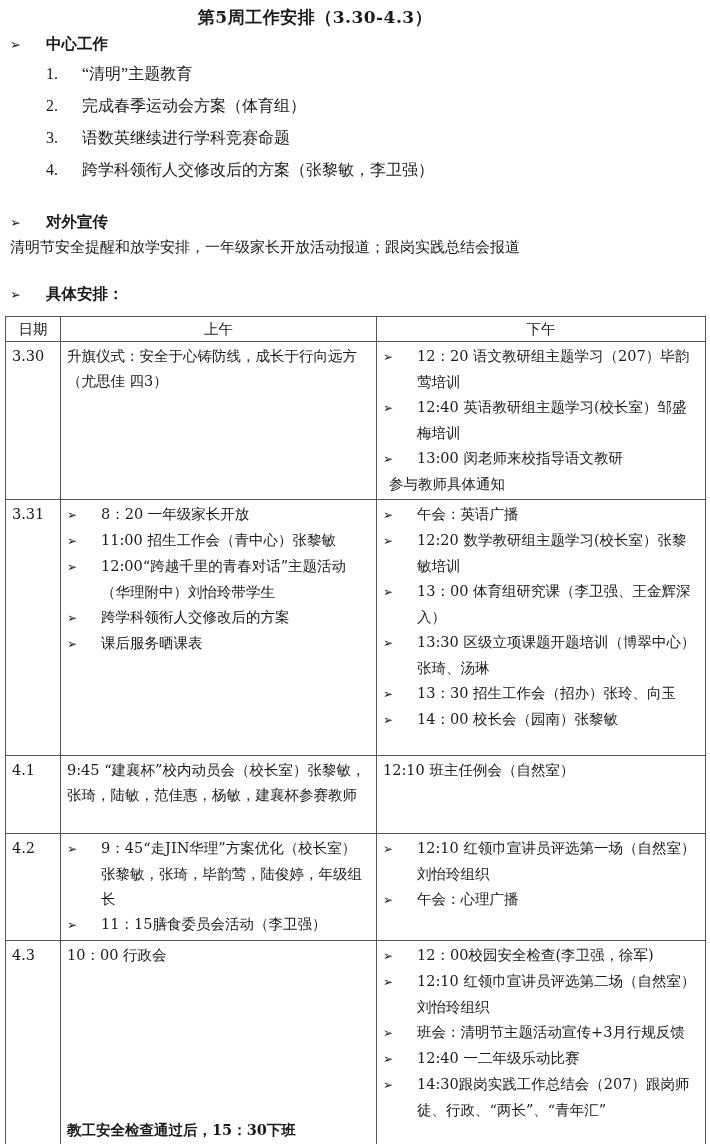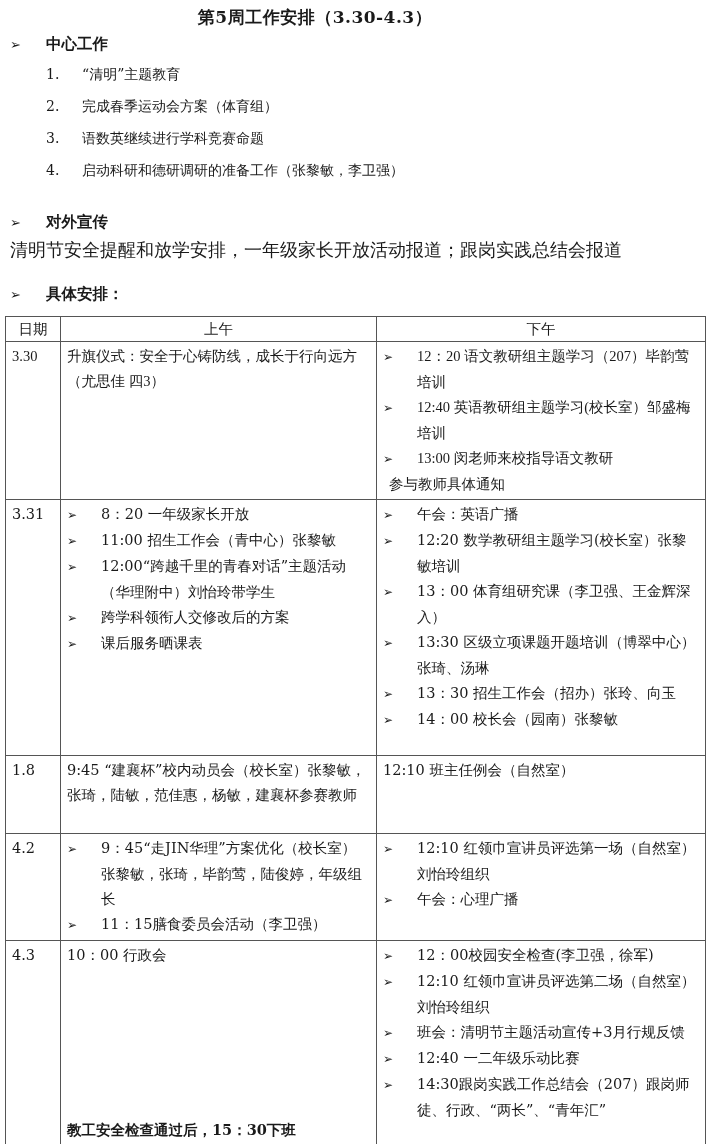--- a/index.html
+++ b/index.html
@@ -3,23 +3,23 @@
 <meta charset="utf-8">
 <style>
   html, body { margin:0; padding:0; background:#ffffff; }
   body { width:710px; height:1144px; position:relative; overflow:hidden;
     font-family: "DejaVu Serif", "Liberation Serif", serif; color:#1a1a1a; font-size:15px; }
   .title { position:absolute; left:0; top:6px; width:630px; text-align:center;
     font-size:17px; font-weight:bold; letter-spacing:0.5px; }
   .sec { position:absolute; left:10px; font-weight:bold; font-size:15.5px; }
   .sec .arr { display:inline-block; width:36px; font-weight:normal; font-size:13px; }
   .num-list { position:absolute; left:46px; top:64px; margin:0; padding:0; list-style:none; }
-  .num-list li { height:32px; line-height:20px; font-size:14px; }
+  .num-list li { height:32px; line-height:20px; font-size:16px;font-family:Liberation Serif, serif; }
   .num-list .n { display:inline-block; width:36px; }
-  .pub { position:absolute; left:10px; top:238px; font-size:18px; }
+  .pub { position:absolute; left:10px; top:238px; font-size:15px; }
   table { position:absolute; left:5px; top:316px; border-collapse:collapse; width:700px;
     table-layout:fixed; }
   td, th { border:1.5px solid #555; vertical-align:top; padding:2px 6px 2px 6px;
     font-size:14.5px; line-height:25px; font-weight:normal; }
   th { text-align:center; padding:1px 6px; line-height:22px; }
   col.c1 { width:55px; } col.c2 { width:316px; } col.c3 { width:329px; }
   .bl { margin:0; padding:0; list-style:none; }
   .bl li { padding-left:34px; text-indent:-34px; }
   .bl li .b { display:inline-block; width:34px; text-indent:0; font-size:12px; }
   .note2 { margin-left:-12px; }
@@ -31,21 +31,21 @@
 
 <div class="title">第5周工作安排（3.30-4.3）</div>
 
 <div class="sec" style="top:34px;">
   <span class="arr">➢</span><span>中心工作</span>
 </div>
 <ol class="num-list">
   <li><span class="n">1.</span><span>“清明”主题教育</span></li>
   <li><span class="n">2.</span><span>完成春季运动会方案（体育组）</span></li>
   <li><span class="n">3.</span><span>语数英继续进行学科竞赛命题</span></li>
-  <li><span class="n">4.</span><span>启动科研和德研调研的准备工作（张黎敏，李卫强）</span></li>
+  <li><span class="n">4.</span><span>跨学科领衔人交修改后的方案（张黎敏，李卫强）</span></li>
 </ol>
 
 <div class="sec" style="top:212px;">
   <span class="arr">➢</span><span>对外宣传</span>
 </div>
 <div class="pub">清明节安全提醒和放学安排，一年级家长开放活动报道；跟岗实践总结会报道</div>
 
 <div class="sec" style="top:284px;">
   <span class="arr">➢</span><span>具体安排：</span>
 </div>
@@ -56,21 +56,21 @@
       <col class="c2">
       <col class="c3">
     </colgroup>
   <tbody>
       <tr>
     <th>日期</th>
     <th>上午</th>
     <th>下午</th>
   </tr>
 
-  <tr style="height:152px;font-family:Liberation Serif, serif;">
+  <tr style="height:152px;">
     <td>3.30</td>
     <td>升旗仪式：安全于心铸防线，成长于行向远方（尤思佳 四3）</td>
     <td>
       <ul class="bl">
         <li><span class="b">➢</span><span>12：20 语文教研组主题学习（207）毕韵莺培训</span></li>
         <li><span class="b">➢</span><span>12:40 英语教研组主题学习(校长室）邹盛梅培训</span></li>
         <li><span class="b">➢</span><span>13:00 闵老师来校指导语文教研</span></li>
       </ul>
       <div class="note2" style="padding-left:18px;">参与教师具体通知</div>
     </td>
@@ -93,21 +93,21 @@
         <li><span class="b">➢</span><span>12:20 数学教研组主题学习(校长室）张黎敏培训</span></li>
         <li><span class="b">➢</span><span>13：00 体育组研究课（李卫强、王金辉深入）</span></li>
         <li><span class="b">➢</span><span>13:30 区级立项课题开题培训（博翠中心）张琦、汤琳</span></li>
         <li><span class="b">➢</span><span>13：30 招生工作会（招办）张玲、向玉</span></li>
         <li><span class="b">➢</span><span>14：00 校长会（园南）张黎敏</span></li>
       </ul>
     </td>
   </tr>
 
   <tr style="height:78px;">
-    <td>1.8</td>
+    <td>4.1</td>
     <td>9:45 “建襄杯”校内动员会（校长室）张黎敏，张琦，陆敏，范佳惠，杨敏，建襄杯参赛教师</td>
     <td>12:10 班主任例会（自然室）</td>
   </tr>
 
   <tr style="height:104px;">
     <td>4.2</td>
     <td>
       <ul class="bl">
         <li><span class="b">➢</span><span>9：45“走JIN华理”方案优化（校长室）张黎敏，张琦，毕韵莺，陆俊婷，年级组长</span></li>
         <li><span class="b">➢</span><span>11：15膳食委员会活动（李卫强）</span></li>

